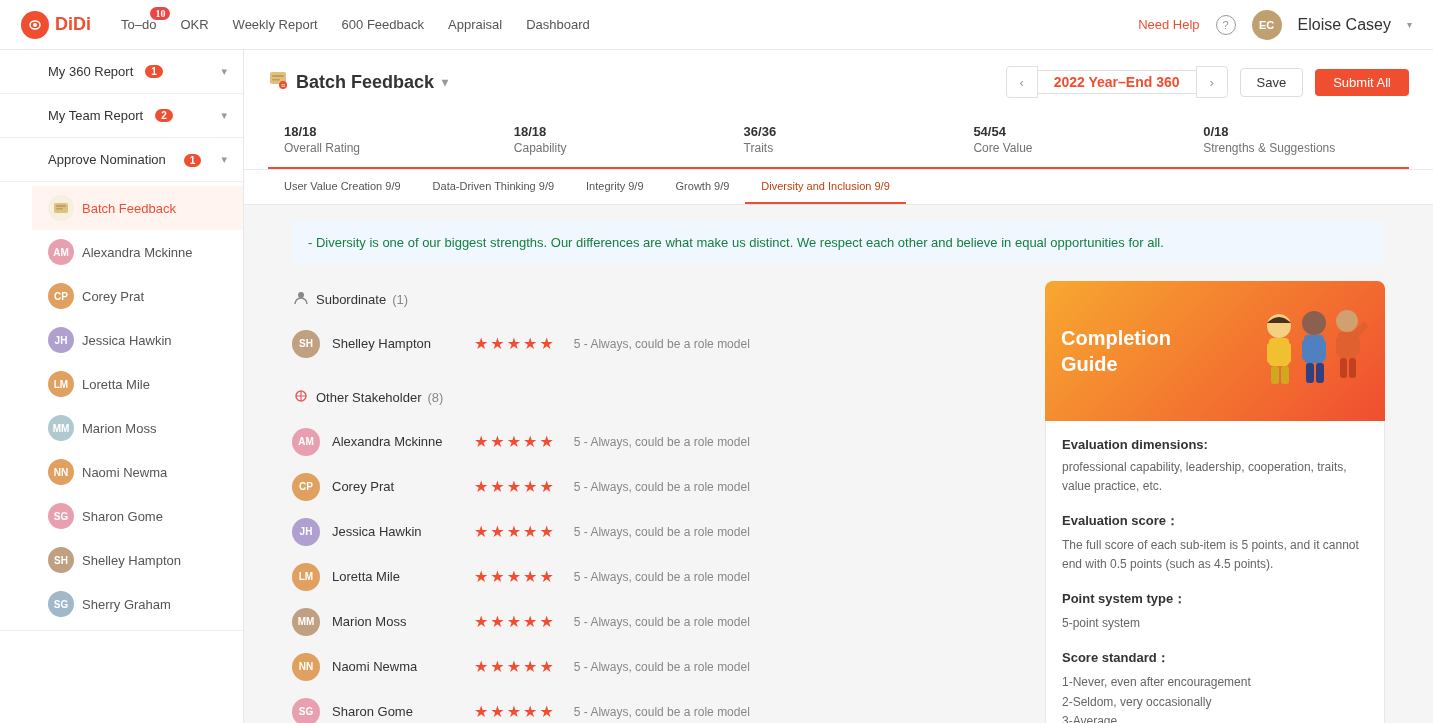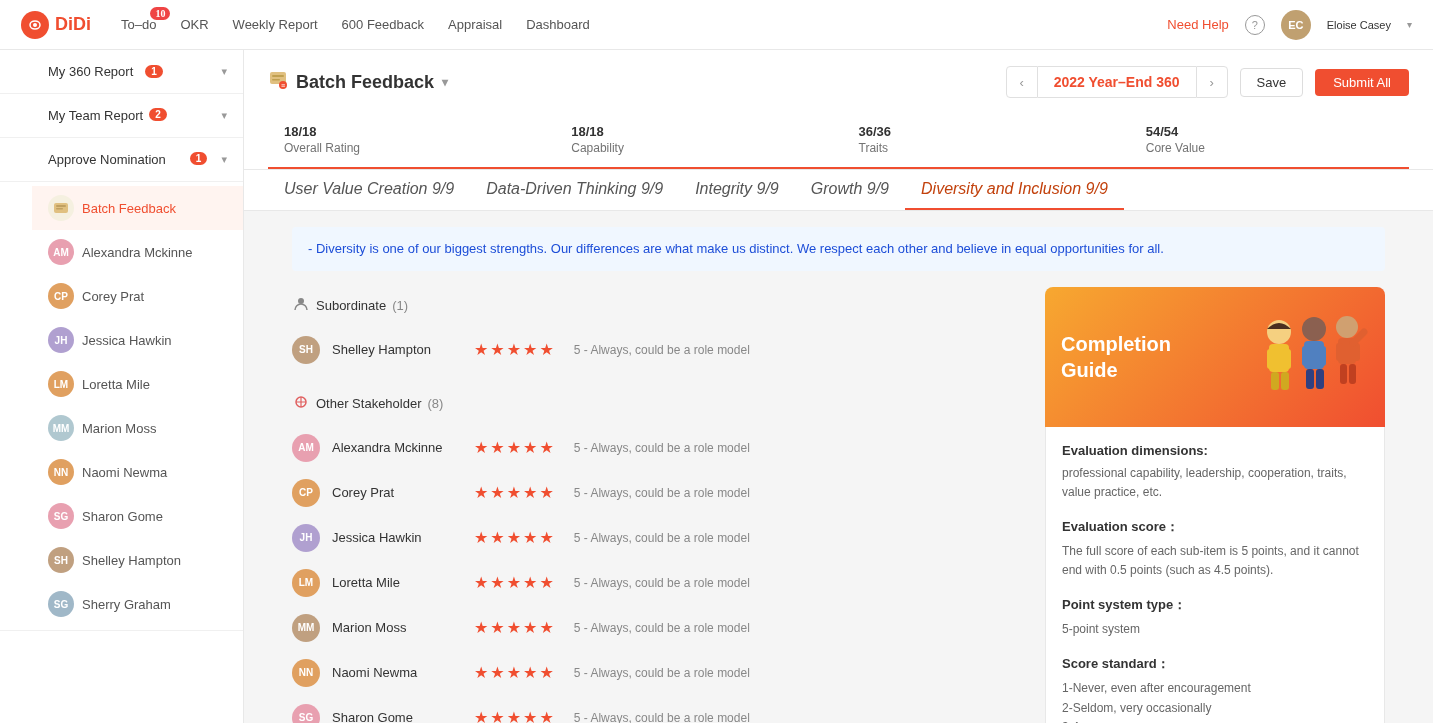--- a/index.html
+++ b/index.html
@@ -17,21 +17,21 @@
     .nav-item { color: #555; font-size: 13px; cursor: pointer; position: relative; padding: 4px 0; }
     .nav-badge {
       position: absolute; top: -6px; right: -14px;
       background: #ef4444; color: #fff; border-radius: 10px;
       font-size: 10px; padding: 1px 5px; font-weight: 600; font-family: Liberation Serif, serif;
     }
     .nav-right { display: flex; align-items: center; gap: 16px; margin-left: auto; }
     .need-help { color: #f04e30; font-size: 13px; cursor: pointer; }
     .help-icon { width: 20px; height: 20px; border: 1.5px solid #999; border-radius: 50%; display: flex; align-items: center; justify-content: center; color: #999; font-size: 11px; cursor: pointer; }
     .avatar-small { width: 30px; height: 30px; border-radius: 50%; background: #c0a070; overflow: hidden; display: flex; align-items: center; justify-content: center; color: #fff; font-size: 11px; font-weight: 600; }
-    .user-name { font-size: 11px; color: #333; cursor: pointer; }
+    .user-name { font-size: 16px; color: #333; cursor: pointer; }
     .chevron-down { color: #999; font-size: 10px; }
 
     
     .main-layout { display: flex; height: calc(100vh - 50px); }
 
     
     .sidebar { width: 244px; background: #fff; border-right: 1px solid #e8e8e8; overflow-y: auto; flex-shrink: 0; }
     .sidebar-section { border-bottom: 1px solid #f0f0f0; padding-left: 32px; }
     .sidebar-section-header {
       display: flex; align-items: center; justify-content: space-between;
@@ -69,51 +69,51 @@
     .header-actions { display: flex; align-items: center; gap: 12px; }
     .year-nav { display: flex; align-items: center; gap: 0; }
     .nav-arrow {
       width: 32px; height: 32px; border: 1px solid #e0e0e0; background: #fff;
       display: flex; align-items: center; justify-content: center; cursor: pointer; color: #999;
       font-size: 13px;
     }
     .nav-arrow:first-child { border-radius: 4px 0 0 4px; }
     .nav-arrow:last-child { border-radius: 0 4px 4px 0; }
     .year-label {
-      padding: 0 16px; height: 32px; display: flex; align-items: center;
+      padding: 0 16px; height: 24px; display: flex; align-items: center;
       font-size: 14px; font-weight: 600; color: #f04e30; border-top: 1px solid #e0e0e0; border-bottom: 1px solid #e0e0e0;
     }
     .btn-save {
       padding: 6px 16px; border: 1px solid #ddd; background: #fff; border-radius: 4px;
       cursor: pointer; font-size: 13px; color: #333;
     }
     .btn-submit {
       padding: 6px 18px; border: none; background: #f04e30; border-radius: 4px;
       cursor: pointer; font-size: 13px; color: #fff; font-weight: 500;
     }
 
     
     .stats-row { display: flex; gap: 8px; border-bottom: 2px solid #f04e30; }
     .stat-item { flex: 1; padding: 10px 16px 12px; text-align: left; }
     .stat-value { font-size: 13px; font-weight: 600; color: #333; }
     .stat-label { font-size: 12px; color: #737373; margin-top: 2px; }
 
     
     .tabs-row { display: flex; gap: 0; padding: 0 24px; background: #fff; border-bottom: 1px solid #e8e8e8; }
     .tab {
-      padding: 10px 16px; font-size: 16px; cursor: pointer; color: #555;
-      border-bottom: 2px solid transparent; white-space: nowrap; font-style: italic;
+      padding: 10px 16px; font-size: 11px; cursor: pointer; color: #555;
+      border-bottom: 2px solid transparent; white-space: nowrap;
     }
     .tab.active { color: #c2410c; border-bottom-color: #f04e30; font-weight: 500; }
 
     
     .diversity-banner {
       margin: 16px 24px; padding: 12px 16px;
       background: #f0f7ff; border-radius: 4px;
-      font-size: 13px; color: #1d4ed8; line-height: 1.5;
+      font-size: 13px; color: #15803d; line-height: 1.5;
     }
 
     
     .content-body { display: flex; gap: 0; padding: 0 24px 24px; }
     .people-list-section { flex: 1; min-width: 0; }
 
     
     .section-title {
       display: flex; align-items: center; gap: 6px; padding: 8px 0 12px;
       font-size: 13px; font-weight: 500; color: #333;
@@ -194,31 +194,31 @@
         <div style="display:flex;align-items:center;gap:6px">
           <span>My 360 Report</span>
           <span class="section-badge">1</span>
         </div>
         <span class="chevron">▾</span>
       </div>
     </div>
 
     <div class="sidebar-section">
       <div class="sidebar-section-header">
-        <div style="display:flex;align-items:flex-start;">
+        <div style="display:flex;align-items:center;gap:6px">
           <span>My Team Report</span>
           <span class="section-badge">2</span>
         </div>
         <span class="chevron">▾</span>
       </div>
     </div>
 
     <div class="sidebar-section">
       <div class="sidebar-section-header">
-        <div style="display:flex;align-items:flex-start;gap:18px">
+        <div style="display:flex;align-items:flex-end;gap:12px">
           <span>Approve Nomination</span>
           <span class="section-badge">1</span>
         </div>
         <span class="chevron">▾</span>
       </div>
     </div>
 
     <div class="sidebar-section">
       <div class="sidebar-list">
 
@@ -319,20 +319,24 @@
           <div class="stat-label">Capability</div>
         </div>
         <div class="stat-item">
           <div class="stat-value">36/36</div>
           <div class="stat-label">Traits</div>
         </div>
         <div class="stat-item">
           <div class="stat-value">54/54</div>
           <div class="stat-label">Core Value</div>
         </div>
+        <div class="stat-item">
+          <div class="stat-value">0/18</div>
+          <div class="stat-label">Strengths &amp; Suggestions</div>
+        </div>
       </div>
     </div>
 
     <div class="tabs-row">
       <div class="tab">User Value Creation 9/9</div>
       <div class="tab">Data-Driven Thinking 9/9</div>
       <div class="tab">Integrity 9/9</div>
       <div class="tab">Growth 9/9</div>
       <div class="tab active">Diversity and Inclusion 9/9</div>
     </div>

